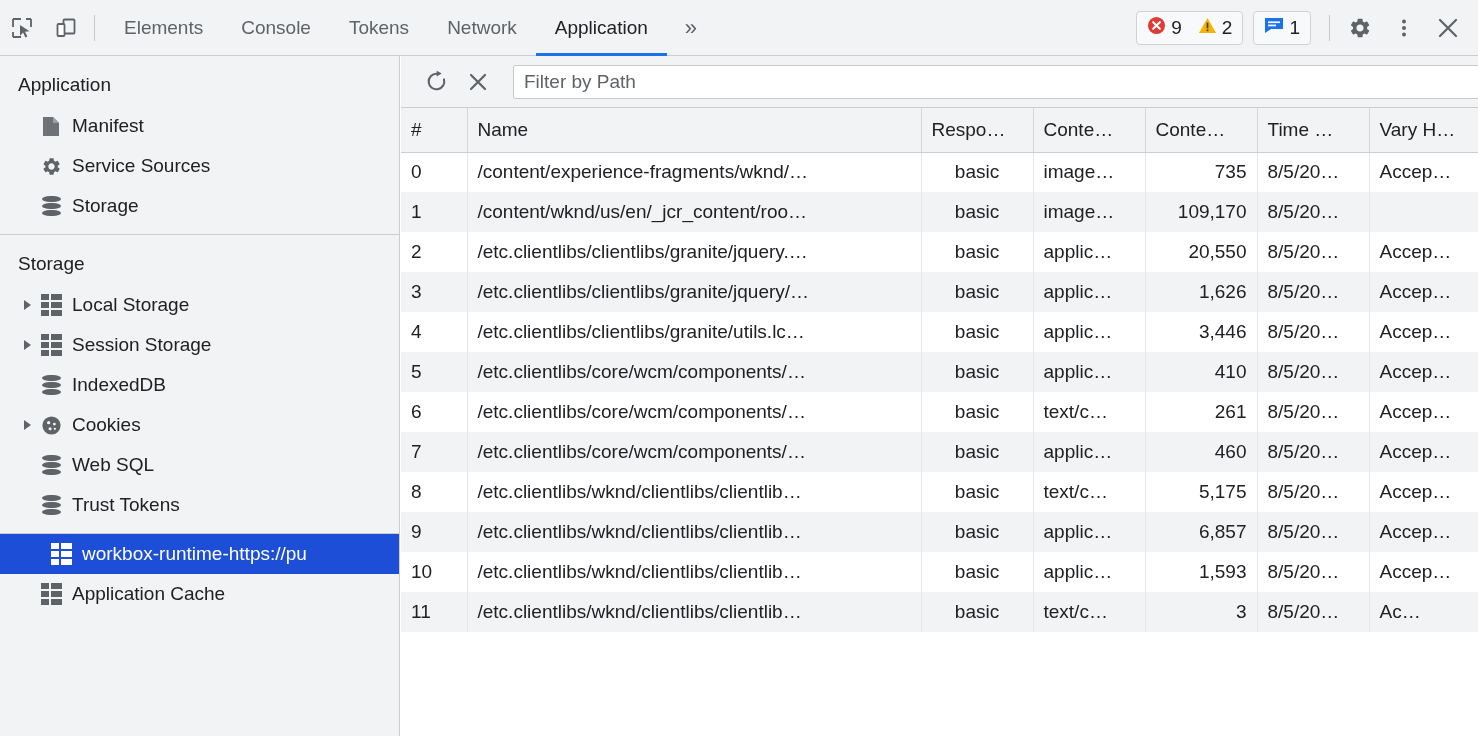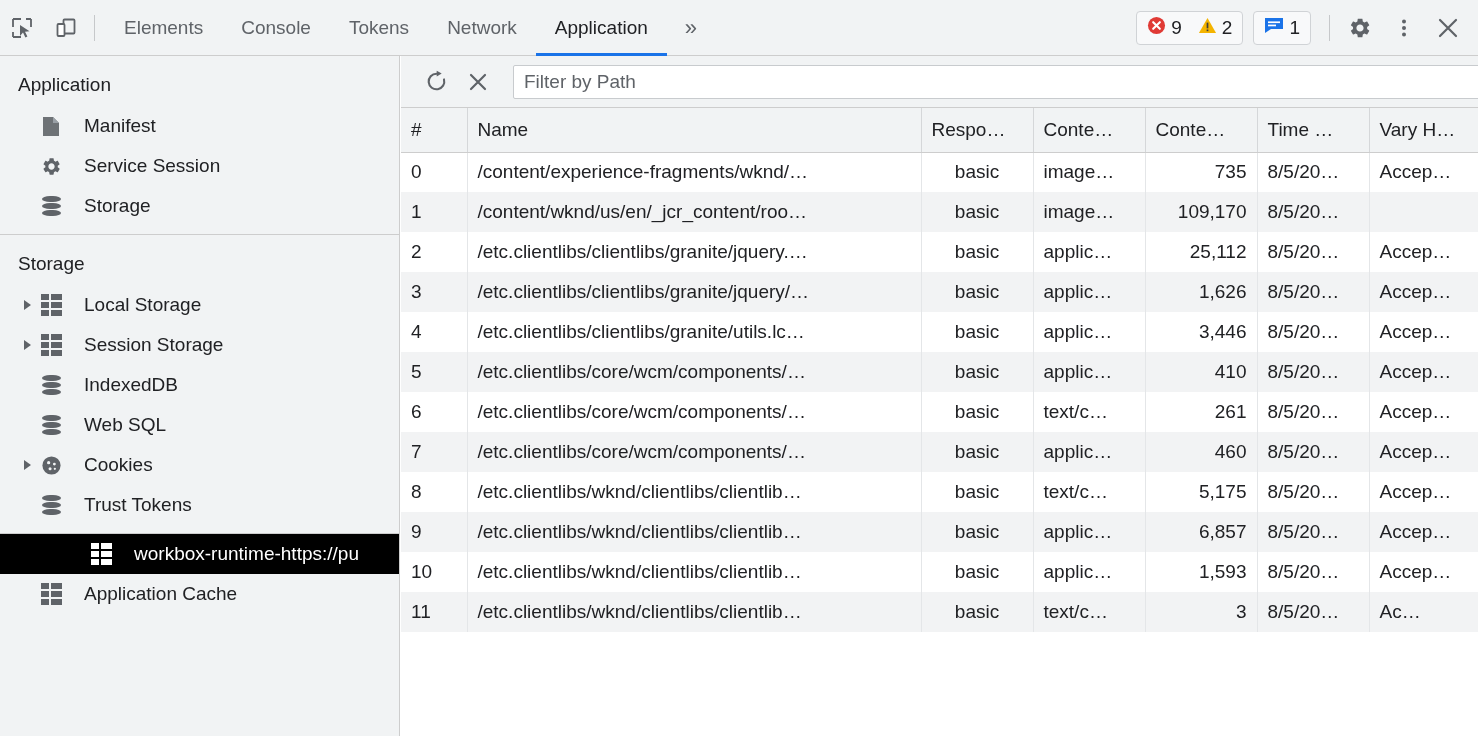--- a/index.html
+++ b/index.html
@@ -77,21 +77,21 @@
     padding: 18px 0 10px 18px;
   }
   .tree-item {
     display: flex; align-items: center;
     height: 40px; padding-left: 18px;
     font-size: 19px; color: #202124; cursor: pointer;
     white-space: nowrap;
   }
   .tree-item.indent1 { padding-left: 18px; }
   .tree-item.indent2 { padding-left: 48px; }
-  .tree-item.selected { background: #000000; color: #ffffff; justify-content: center; }
+  .tree-item.selected { background: #1d4ed8; color: #ffffff; }
   .twisty {
     width: 18px; min-width: 18px; display: flex; align-items: center; justify-content: center;
     margin-right: 2px;
   }
   .twisty .arrow-r {
     width: 0; height: 0;
     border-left: 7px solid #5f6368;
     border-top: 5px solid transparent;
     border-bottom: 5px solid transparent;
   }
@@ -99,21 +99,21 @@
     width: 0; height: 0;
     border-top: 7px solid #5f6368;
     border-left: 5px solid transparent;
     border-right: 5px solid transparent;
   }
   .twisty.empty { }
   .t-icon {
     width: 26px; min-width: 26px; display: flex; align-items: center; justify-content: center;
     margin-right: 8px;
   }
-  .t-label { overflow: hidden; text-overflow: clip; margin-left: 12px; }
+  .t-label { overflow: hidden; text-overflow: clip; }
 
   
   .ico-db { position: relative; width: 19px; height: 20px; }
   .ico-db i {
     position: absolute; left: 0; width: 19px; height: 6px;
     background: #5f6368; border-radius: 50% / 60%;
   }
   .ico-db i:nth-child(1) { top: 0; }
   .ico-db i:nth-child(2) { top: 7px; }
   .ico-db i:nth-child(3) { top: 14px; }
@@ -283,21 +283,21 @@
         <span class="t-label">Manifest</span>
       </div>
 
       <div class="tree-item indent1">
         <span class="twisty empty"></span>
         <span class="t-icon">
           <svg width="21" height="21" viewBox="0 0 24 24">
             <path fill="#5f6368" d="M19.1 12.9c.04-.3.06-.6.06-.9s-.02-.6-.07-.9l2-1.5c.18-.14.23-.4.12-.6l-1.9-3.3c-.12-.2-.36-.28-.57-.2l-2.35.94c-.5-.37-1.02-.68-1.6-.9l-.36-2.5c-.03-.22-.22-.38-.45-.38h-3.8c-.23 0-.42.16-.45.38l-.36 2.5c-.58.22-1.1.53-1.6.9l-2.35-.94c-.21-.08-.45 0-.57.2l-1.9 3.3c-.11.2-.06.46.12.6l2 1.5c-.05.3-.07.6-.07.9s.02.6.07.9l-2 1.5c-.18.14-.23.4-.12.6l1.9 3.3c.12.2.36.28.57.2l2.35-.94c.5.37 1.02.68 1.6.9l.36 2.5c.03.22.22.38.45.38h3.8c.23 0 .42-.16.45-.38l.36-2.5c.58-.22 1.1-.53 1.6-.9l2.35.94c.21.08.45 0 .57-.2l1.9-3.3c.11-.2.06-.46-.12-.6l-2-1.5zM12 15.6c-2 0-3.6-1.6-3.6-3.6s1.6-3.6 3.6-3.6 3.6 1.6 3.6 3.6-1.6 3.6-3.6 3.6z"></path>
           </svg>
         </span>
-        <span class="t-label">Service Session</span>
+        <span class="t-label">Service Sources</span>
       </div>
 
       <div class="tree-item indent1">
         <span class="twisty empty"></span>
         <span class="t-icon">
           <span class="ico-db">
               <i></i>
               <i></i>
               <i></i>
             </span>
@@ -346,48 +346,48 @@
       <div class="tree-item indent1">
         <span class="twisty empty"></span>
         <span class="t-icon">
           <span class="ico-db">
               <i></i>
               <i></i>
               <i></i>
             </span>
         </span>
         <span class="t-label">IndexedDB</span>
-      </div>
-
-      <div class="tree-item indent1">
-        <span class="twisty empty"></span>
-        <span class="t-icon">
-          <span class="ico-db">
-              <i></i>
-              <i></i>
-              <i></i>
-            </span>
-        </span>
-        <span class="t-label">Web SQL</span>
       </div>
 
       <div class="tree-item indent1">
         <span class="twisty">
             <span class="arrow-r"></span>
           </span>
         <span class="t-icon">
           <svg width="21" height="21" viewBox="0 0 22 22">
             <circle cx="11" cy="11" r="9.5" fill="#5f6368"></circle>
             <circle cx="8" cy="8" r="1.7" fill="#f1f3f4"></circle>
             <circle cx="14" cy="9.5" r="1.5" fill="#f1f3f4"></circle>
             <circle cx="9.5" cy="14.5" r="1.6" fill="#f1f3f4"></circle>
             <circle cx="14.5" cy="14.5" r="1.2" fill="#f1f3f4"></circle>
           </svg>
         </span>
         <span class="t-label">Cookies</span>
+      </div>
+
+      <div class="tree-item indent1">
+        <span class="twisty empty"></span>
+        <span class="t-icon">
+          <span class="ico-db">
+              <i></i>
+              <i></i>
+              <i></i>
+            </span>
+        </span>
+        <span class="t-label">Web SQL</span>
       </div>
 
       <div class="tree-item indent1">
         <span class="twisty empty"></span>
         <span class="t-icon">
           <span class="ico-db">
               <i></i>
               <i></i>
               <i></i>
             </span>
@@ -477,21 +477,21 @@
             <td class="c-ctype">image…</td>
             <td class="c-clen">109,170</td>
             <td class="c-time">8/5/20…</td>
             <td class="c-vary"></td>
           </tr>
           <tr class="row-even">
             <td class="c-num">2</td>
             <td class="c-name">/etc.clientlibs/clientlibs/granite/jquery.…</td>
             <td class="c-resp">basic</td>
             <td class="c-ctype">applic…</td>
-            <td class="c-clen">25,112</td>
+            <td class="c-clen">20,550</td>
             <td class="c-time">8/5/20…</td>
             <td class="c-vary">Accep…</td>
           </tr>
           <tr class="row-odd">
             <td class="c-num">3</td>
             <td class="c-name">/etc.clientlibs/clientlibs/granite/jquery/…</td>
             <td class="c-resp">basic</td>
             <td class="c-ctype">applic…</td>
             <td class="c-clen">1,626</td>
             <td class="c-time">8/5/20…</td>

